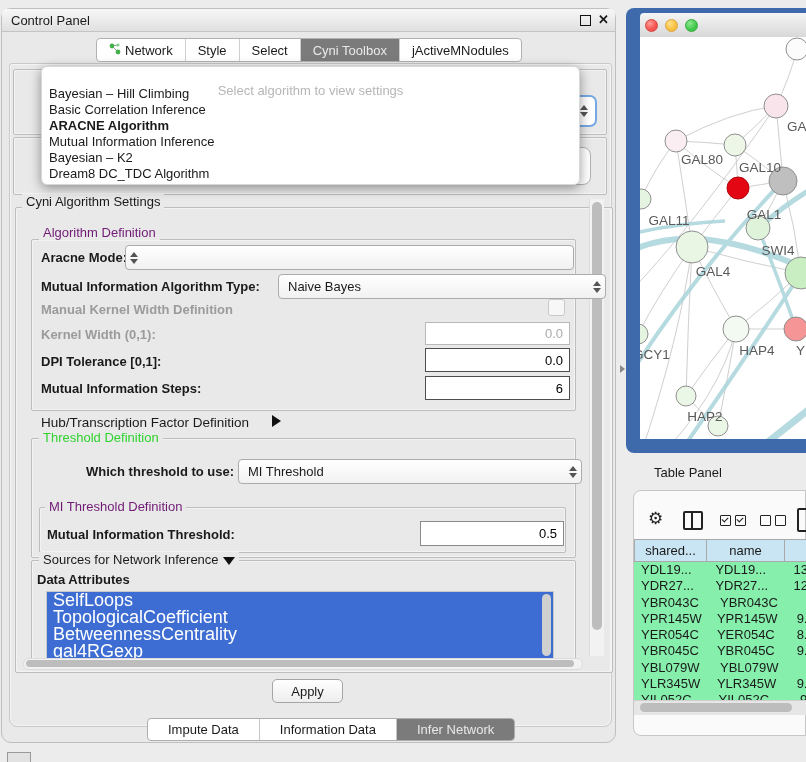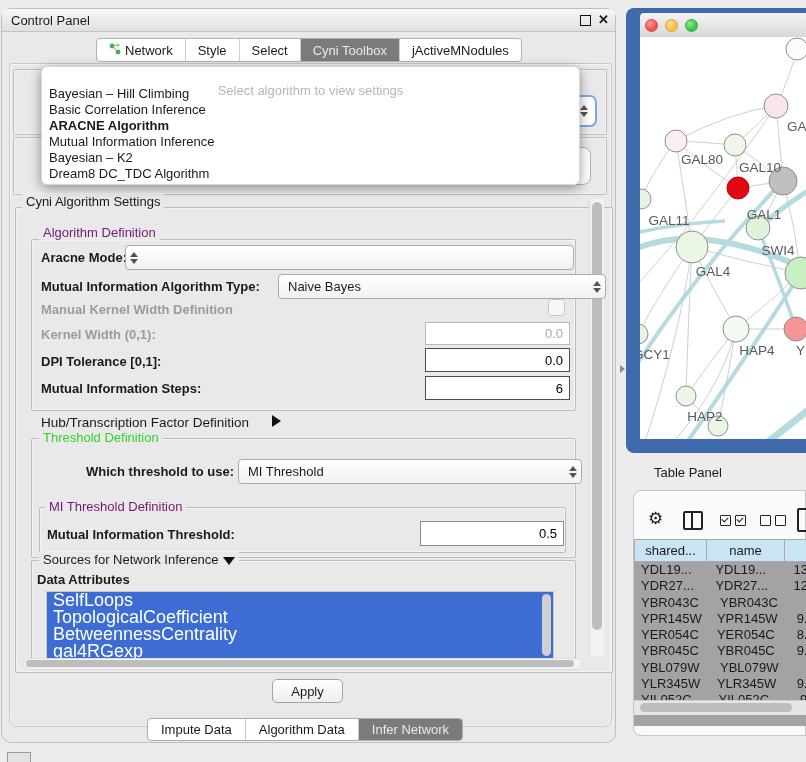--- a/index.html
+++ b/index.html
@@ -55,21 +55,21 @@
   .sb-track-v{background:#f2f2f2;border-left:1px solid #dcdcdc}
   .sb-thumb{background:#bdbdbd;border-radius:6px}
   .sb-track-h{background:#f2f2f2;border:1px solid #dcdcdc;border-radius:6px}
   
   .attr-list{background:#fff;border:1px solid #c9c9c9}
   .attr-item{height:17px;line-height:17px;padding-left:6px;background:#3d6dd2;color:#fff;font-size:18px}
   
   .push-btn{background:linear-gradient(#ffffff,#ededed);border:1px solid #a5a5a5;border-radius:5px;
       display:flex;align-items:center;justify-content:center;font-size:13px}
   .seg{display:flex;background:#fff;border:1px solid #aeaeae;border-radius:4px;overflow:hidden;height:21px}
-  .seg-item{display:flex;align-items:center;padding:0 13px;border-right:1px solid #c6c6c6;font-size:13px}
+  .seg-item{display:flex;align-items:center;padding:0 20px;border-right:1px solid #c6c6c6;font-size:13px}
   .seg-item:last-child{border-right:none}
   .seg-item.sel{background:#7b7b7b;color:#e9e9e9}
   
   .net-frame{left:626px;top:8px;width:180px;height:445px;background:#3e6aac;border-radius:8px 0 0 8px}
   .net-titlebar{left:14px;top:5px;width:166px;height:24px;background:linear-gradient(#f4f4f4,#d8d8d8);
       border-radius:4px 0 0 0}
   .light{width:11px;height:11px;border-radius:50%;top:6px}
   .net-canvas{left:14px;top:29px;width:166px;height:402px;background:#fff;overflow:hidden}
   
   .tp-title{left:34px;top:12px;font-size:13px}
@@ -239,21 +239,21 @@
 
     <div class="abs push-btn" style="left:270px;top:670px;width:69px;height:22px">
       <span>Apply</span>
     </div>
 
     <div class="abs seg" style="left:145px;top:709px">
       <div class="seg-item">
           <span>Impute Data</span>
         </div>
       <div class="seg-item">
-          <span>Algorithm Data</span>
+          <span>Information Data</span>
         </div>
       <div class="seg-item sel">
           <span>Infer Network</span>
         </div>
     </div>
   </div>
 
   <div class="abs splitter-arrow" style="left:620px;top:365px"></div>
 
   <div class="abs net-frame">
@@ -354,21 +354,21 @@
     <div class="abs" style="left:163px;top:17px;width:14px;height:20px;border:2px solid #222;border-radius:2px 6px 2px 2px"></div>
 
     <div class="abs th-cell" style="left:0px;top:48px;width:73px;height:23px">
         <span class="td-cell">shared...</span>
       </div>
     <div class="abs th-cell" style="left:72px;top:48px;width:79px;height:23px">
         <span class="td-cell">name</span>
       </div>
     <div class="abs th-cell" style="left:150px;top:48px;width:40px;height:23px;justify-content:flex-start;padding-left:28px"></div>
 
-    <div class="abs" style="left:0;top:71px;width:173px;height:164px;overflow:hidden;background:#a3a3a3">
+    <div class="abs" style="left:0;top:71px;width:173px;height:138px;overflow:hidden;background:#86efac">
 
       <div style="height:16.3px;display:flex">
           <span class="td-cell" style="width:72px;padding-left:7px">YDL19...</span>
           <span class="td-cell" style="width:78px;padding-left:7px">YDL19...</span>
           <span class="td-cell" style="padding-left:5px">13</span>
         </div>
       <div style="height:16.3px;display:flex">
           <span class="td-cell" style="width:72px;padding-left:7px">YDR27...</span>
           <span class="td-cell" style="width:78px;padding-left:7px">YDR27...</span>
           <span class="td-cell" style="padding-left:5px">12</span>

